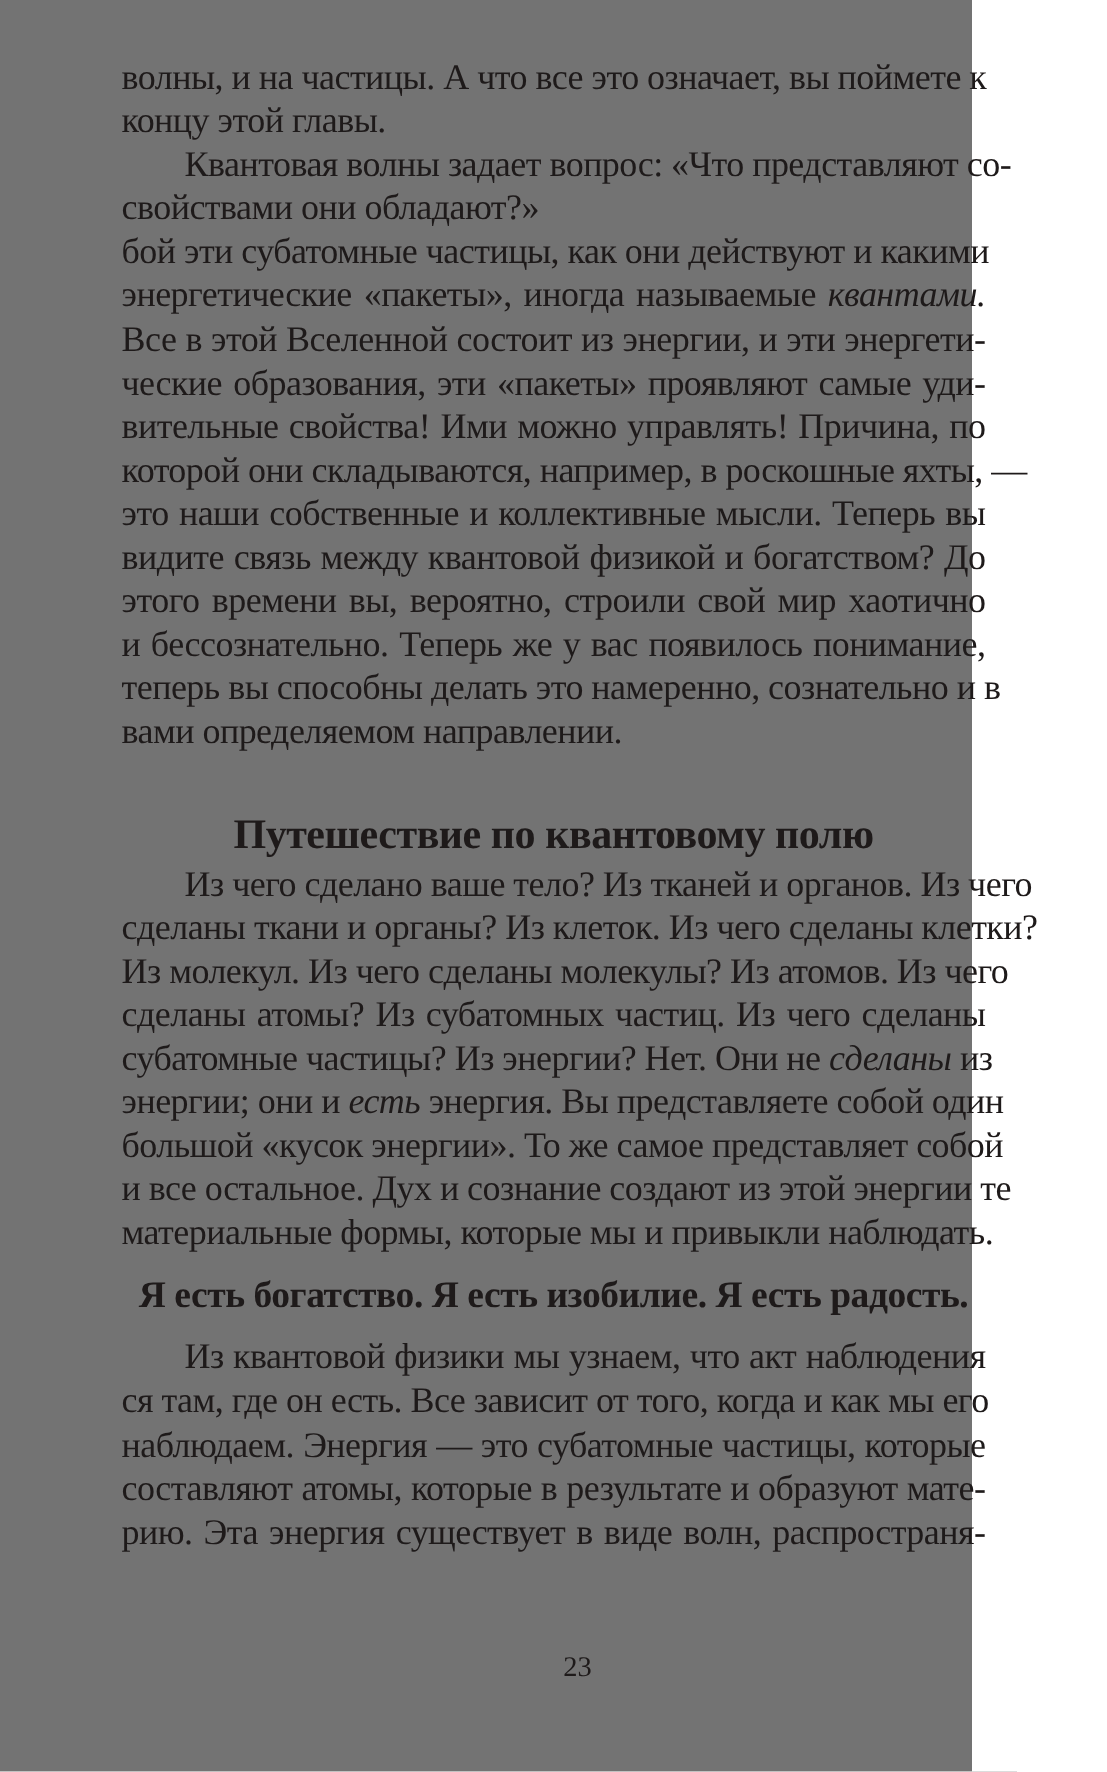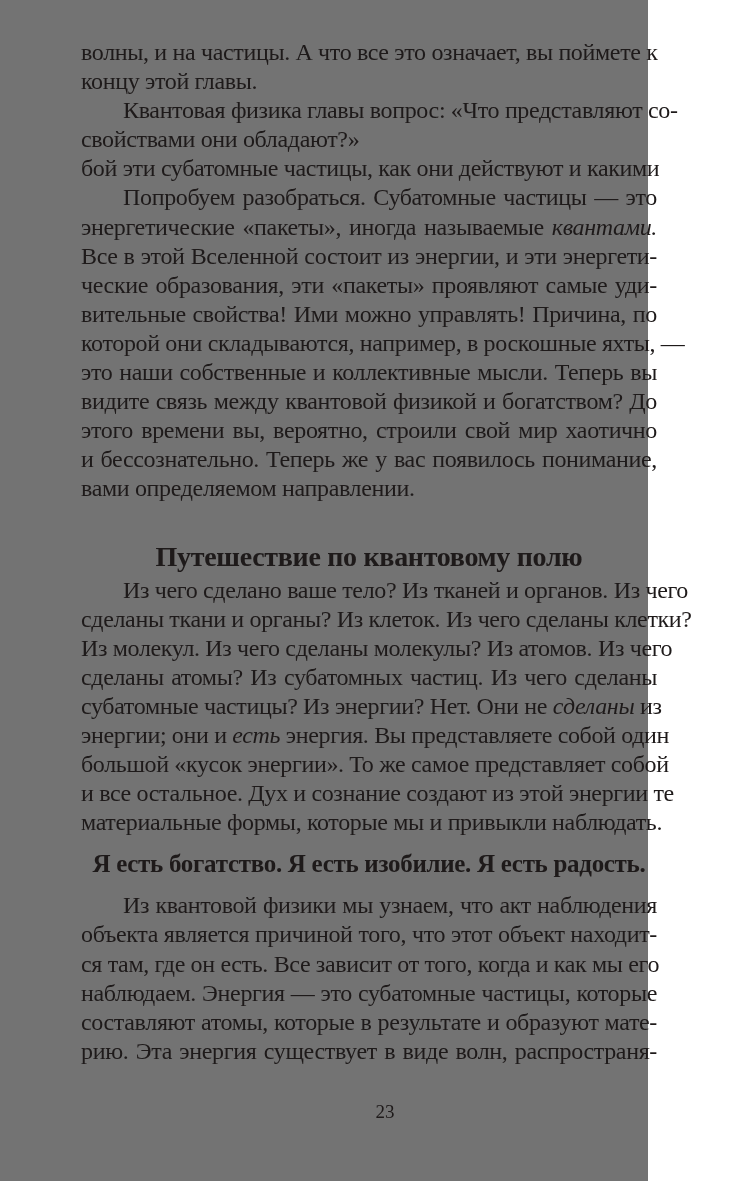--- a/index.html
+++ b/index.html
@@ -33,52 +33,51 @@
 </style>
 </head>
 <body>
 
 <div class="page">
   <div class="textblock">
 
     <div class="line">волны, и на частицы. А что все это означает, вы поймете к</div>
     <div class="line last">концу этой главы.</div>
 
-    <div class="line indent">Квантовая физика главы вопрос: «Что представляют со-</div>
+    <div class="line indent">Квантовая волны задает вопрос: «Что представляют со-</div>
     <div class="line last">свойствами они обладают?»</div>
     <div class="line">бой эти субатомные частицы, как они действуют и какими</div>
 
-    <div class="line indent">Попробуем разобраться. Субатомные частицы — это</div>
     <div class="line"><span>энергетические «пакеты», иногда называемые </span><em>квантами.</em></div>
     <div class="line">Все в этой Вселенной состоит из энергии, и эти энергети-</div>
     <div class="line">ческие образования, эти «пакеты» проявляют самые уди-</div>
     <div class="line">вительные свойства! Ими можно управлять! Причина, по</div>
     <div class="line">которой они складываются, например, в роскошные яхты, —</div>
     <div class="line">это наши собственные и коллективные мысли. Теперь вы</div>
     <div class="line">видите связь между квантовой физикой и богатством? До</div>
     <div class="line">этого времени вы, вероятно, строили свой мир хаотично</div>
     <div class="line">и бессознательно. Теперь же у вас появилось понимание,</div>
+    <div class="line">теперь вы способны делать это намеренно, сознательно и в</div>
     <div class="line last">вами определяемом направлении.</div>
 
     <div class="heading h1">Путешествие по квантовому полю</div>
 
     <div class="line indent">Из чего сделано ваше тело? Из тканей и органов. Из чего</div>
     <div class="line">сделаны ткани и органы? Из клеток. Из чего сделаны клетки?</div>
     <div class="line">Из молекул. Из чего сделаны молекулы? Из атомов. Из чего</div>
     <div class="line">сделаны атомы? Из субатомных частиц. Из чего сделаны</div>
     <div class="line"><span>субатомные частицы? Из энергии? Нет. Они не </span><em>сделаны</em><span> из</span></div>
     <div class="line"><span>энергии; они и </span><em>есть</em><span> энергия. Вы представляете собой один</span></div>
     <div class="line">большой «кусок энергии». То же самое представляет собой</div>
     <div class="line">и все остальное. Дух и сознание создают из этой энергии те</div>
     <div class="line last">материальные формы, которые мы и привыкли наблюдать.</div>
 
     <div class="heading h2">Я есть богатство. Я есть изобилие. Я есть радость.</div>
 
     <div class="line indent">Из квантовой физики мы узнаем, что акт наблюдения</div>
-    <div class="line">объекта является причиной того, что этот объект находит-</div>
     <div class="line">ся там, где он есть. Все зависит от того, когда и как мы его</div>
     <div class="line">наблюдаем. Энергия — это субатомные частицы, которые</div>
     <div class="line">составляют атомы, которые в результате и образуют мате-</div>
     <div class="line">рию. Эта энергия существует в виде волн, распространя-</div>
   </div>
 
   <div class="pagenum">23</div>
 </div>
 
 </body></html>

